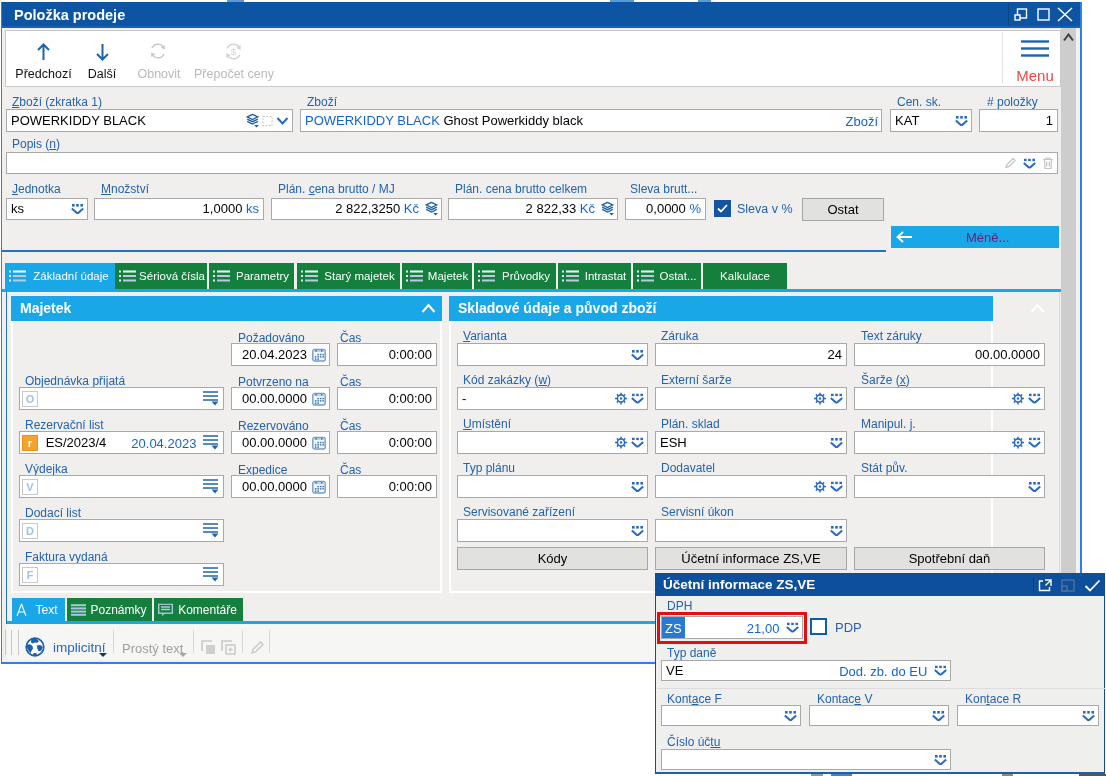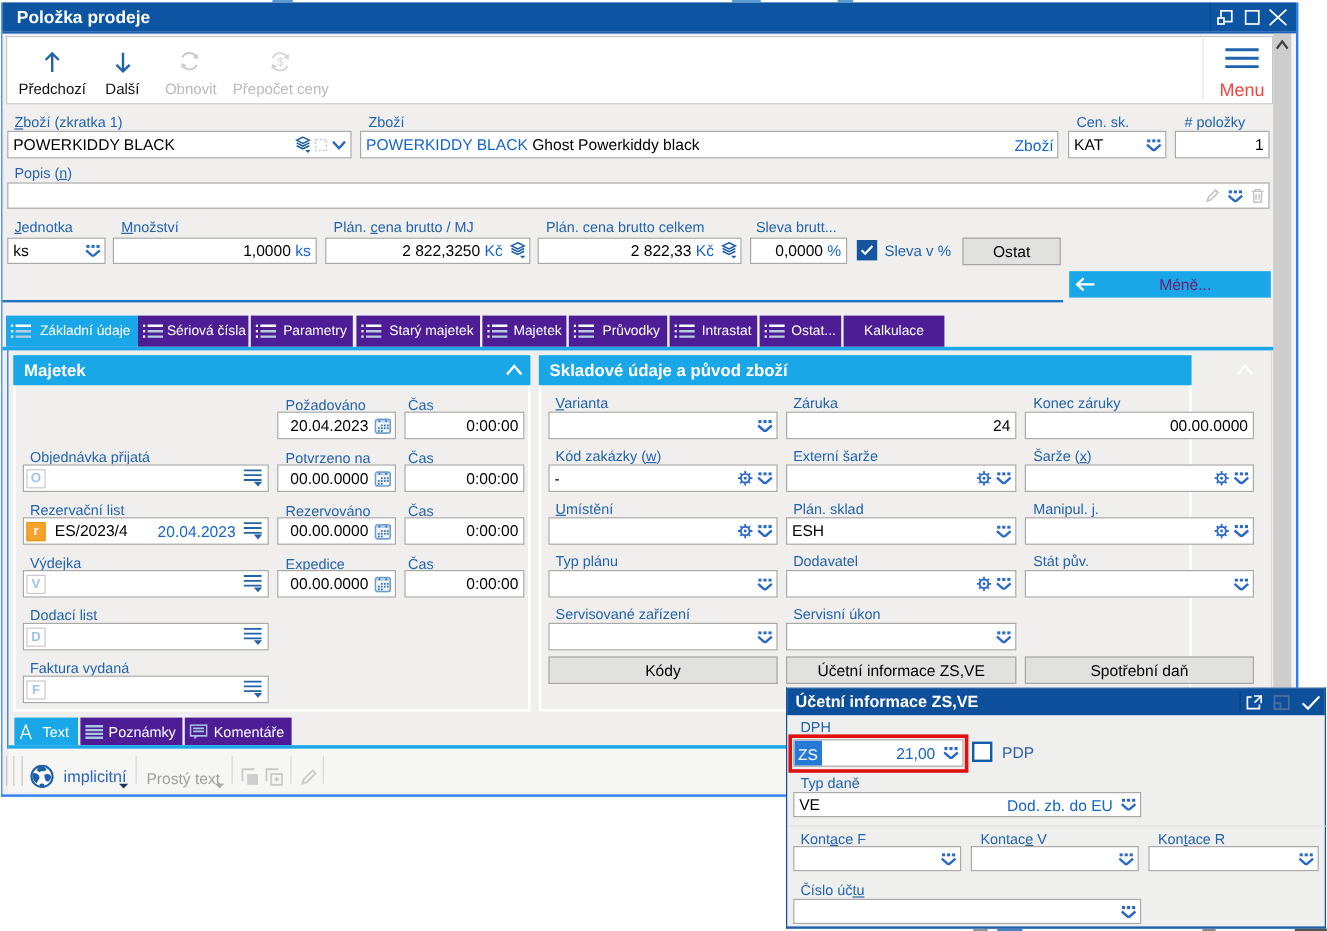--- a/index.html
+++ b/index.html
@@ -5,21 +5,21 @@
 *{margin:0;padding:0;box-sizing:border-box}
 html,body{width:1106px;height:776px;background:#fff;overflow:hidden;position:relative;
   font-family:"Liberation Sans",sans-serif;}
 .abs{position:absolute}
 .lbl{position:absolute;font-size:12px;color:#2363af;white-space:nowrap;line-height:13px}
 .fld{position:absolute;background:#fff;border:1px solid #a9a9a9;font-size:13px;color:#000;
   line-height:21px;padding:0 4px;white-space:nowrap;overflow:hidden}
 .fld .ri{position:absolute;right:3px;top:50%;transform:translateY(-50%);display:flex;align-items:center;gap:3px}
 .btn{position:absolute;background:#e1e1e0;border:1px solid #a6a6a6;font-size:13px;color:#000;
   text-align:center;line-height:21px}
-.tab{position:absolute;top:0;height:26px;background:#4c1d95;color:#fff;font-size:11.5px;
+.tab{position:absolute;top:0;height:26px;background:#15803d;color:#fff;font-size:11.5px;
   display:flex;align-items:center;justify-content:center;padding-left:22px;white-space:nowrap}
 .tab>svg{position:absolute;left:4px;top:50%;transform:translateY(-50%)}
 .tab.noi{padding-left:0}
 .tab.act{background:#1aa7e8}
 .hdr{position:absolute;left:-2px;top:-2px;right:-2px;height:25px;background:#1aa7e8;color:#fff;
   font-weight:bold;font-size:14px;line-height:25px;padding-left:9px}
 .panel{position:absolute;border:2px solid #fff;background:#f0efed}
 .badge{display:inline-block;width:16px;height:16px;border:1px solid;background:#fff;
   font-size:11px;font-weight:bold;text-align:center;line-height:15px;vertical-align:middle;margin-top:-2px}
 u{text-decoration:underline}
@@ -371,21 +371,21 @@
 
 <div class="panel" style="left:449px;top:296px;width:544px;height:297px">
   <div class="hdr">Skladové údaje a původ zboží</div>
 </div>
 <svg class="abs" style="left:1030px;top:303px" width="15" height="11" viewBox="0 0 15 11">
   <path d="M1.5 9 L7.5 2 L13.5 9" fill="none" stroke="#fff" stroke-width="2"></path>
 </svg>
 
 <div class="lbl" style="left:463px;top:330px"><u>V</u>arianta</div>
 <div class="lbl" style="left:661px;top:330px">Záruka</div>
-<div class="lbl" style="left:861px;top:330px">Konec záruky</div>
+<div class="lbl" style="left:861px;top:330px">Text záruky</div>
 <div class="fld" style="left:457px;top:343px;width:191px;height:23px">
   <span class="ri">
       <svg width="13" height="10" viewBox="0 0 13 10">
         <use href="#dotchev"></use>
       </svg>
     </span>
   </div>
 <div class="fld" style="left:655px;top:343px;width:192px;height:23px;text-align:right">24</div>
 <div class="fld" style="left:854px;top:343px;width:191px;height:23px;text-align:right">00.00.0000</div>
 

